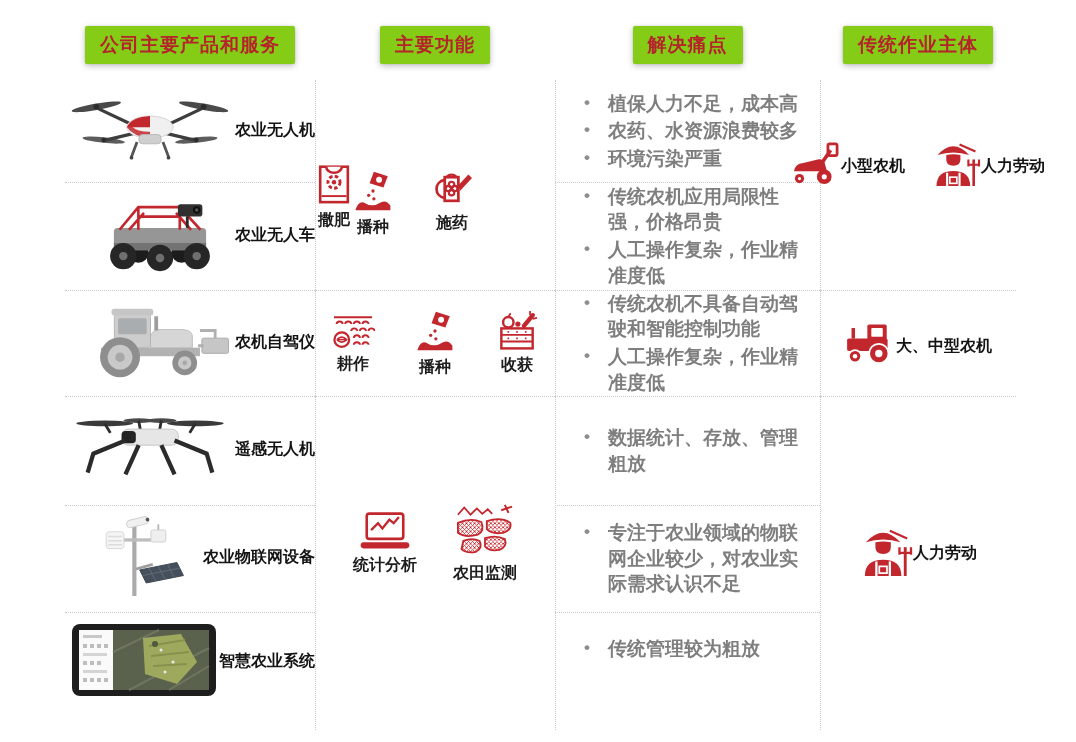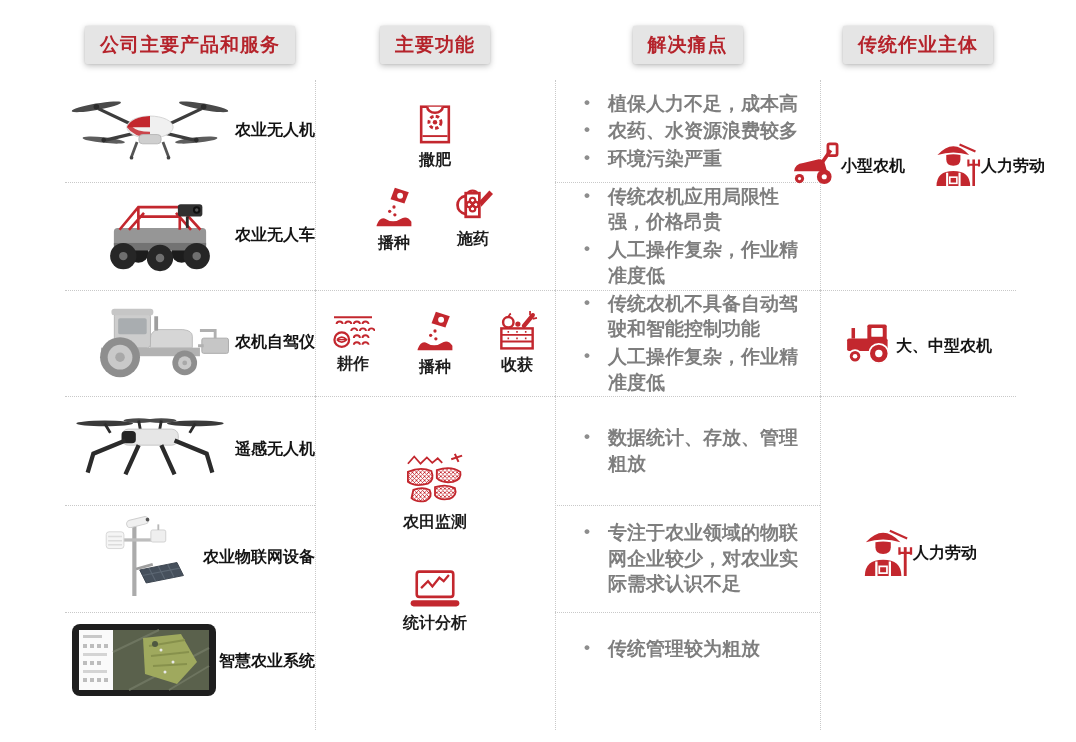--- a/index.html
+++ b/index.html
@@ -2,36 +2,36 @@
 <html><head>
 <meta charset="utf-8">
 <style>
   html,body{margin:0;padding:0;}
   body{
     width:1076px;height:742px;position:relative;background:#ffffff;
     font-family:"Liberation Sans","DejaVu Sans",sans-serif;overflow:hidden;
   }
   .hdr{position:absolute;top:26px;text-align:center;}
   .hdr-box{
-    display:inline-block;background:#e5e5e5;color:#b5232b;font-weight:bold;font-size:19px;
+    display:inline-block;background:#84cc16;color:#b5232b;font-weight:bold;font-size:19px;
     padding:6px 15px;border-radius:2px;letter-spacing:1px;
     box-shadow:0 2px 6px rgba(0,0,0,0.25),0 0 2px rgba(0,0,0,0.12);
   }
   .vline{position:absolute;width:0;border-left:1px dotted #c9c9c9;}
   .hline{position:absolute;height:0;border-top:1px dotted #c9c9c9;}
 
   .pcell{
     position:absolute;left:65px;width:250px;box-sizing:border-box;
     display:flex;flex-direction:row;align-items:center;justify-content:flex-end;
     padding-bottom:5px;
   }
   .plabel{font-size:16px;font-weight:bold;color:#141414;margin-top:3px;white-space:nowrap;}
 
   .fgroup{position:absolute;left:315px;width:240px;box-sizing:border-box;
-    display:flex;flex-direction:column;align-items:center;}
+    display:flex;flex-direction:row;align-items:center;}
   .fgroup-row{position:absolute;left:315px;width:240px;box-sizing:border-box;
     display:flex;align-items:center;justify-content:center;gap:40px;}
   .frow{display:flex;gap:36px;margin-top:14px;}
   .fitem{display:flex;flex-direction:column;align-items:center;}
   .flabel{font-size:16px;font-weight:bold;color:#1d1d1d;margin-top:4px;white-space:nowrap;}
 
   .pblock{position:absolute;left:555px;width:265px;box-sizing:border-box;
     display:flex;align-items:center;}
   ul.bullets{margin:0;padding:0 14px 0 53px;list-style:none;}
   ul.bullets li{
@@ -281,43 +281,43 @@
       <circle cx="26" cy="15" r="3" fill="#c3272e"></circle>
       <path d="M33 17 L43 5" stroke="#c3272e" stroke-width="5" stroke-linecap="round"></path>
       <path d="M41 7 L45 3 M43 9 L48 8 M40 5 L40 0" stroke="#c3272e" stroke-width="2"></path>
     </svg>
     <div class="flabel">收获</div>
   </div>
 </div>
 
 <div class="fgroup" style="top:396px;height:334px;justify-content:center;gap:36px;padding-bottom:40px">
   <div class="fitem">
+    <svg width="54" height="40" viewBox="0 0 60 46">
+      <rect x="9" y="3" width="42" height="29" rx="3" fill="none" stroke="#c3272e" stroke-width="3"></rect>
+      <path d="M14 22 L22 14 L27 20 L35 10 L40 14 L46 7" fill="none" stroke="#c3272e" stroke-width="2.6"></path>
+      <rect x="2" y="36" width="56" height="7" rx="3.5" fill="#c3272e"></rect>
+    </svg>
+    <div class="flabel">统计分析</div>
+  </div>
+  <div class="fitem">
     <svg width="62" height="56" viewBox="0 0 68 62">
       <defs>
         <pattern id="hp" width="4.5" height="4.5" patternUnits="userSpaceOnUse">
           <path d="M0 4.5 L4.5 0 M0 0 L4.5 4.5" stroke="#c3272e" stroke-width="0.9"></path>
         </pattern>
       </defs>
       <path d="M4 13 L11 5 L18 13 L25 6 L31 12 L37 7 L42 12" fill="none" stroke="#c3272e" stroke-width="2"></path>
       <path d="M52 8 L64 4 M56 2 L60 11" stroke="#c3272e" stroke-width="2.2"></path>
       <path d="M4 22 Q18 16 30 21 Q34 31 26 35 Q12 39 4 33 Z" fill="url(#hp)" stroke="#c3272e" stroke-width="2"></path>
       <path d="M36 20 Q52 15 62 22 Q64 30 54 33 Q42 35 36 29 Z" fill="url(#hp)" stroke="#c3272e" stroke-width="2"></path>
       <path d="M10 42 Q20 38 28 42 Q32 50 24 54 Q13 56 8 51 Z" fill="url(#hp)" stroke="#c3272e" stroke-width="2"></path>
       <path d="M34 39 Q46 35 56 40 Q59 48 50 52 Q38 54 34 48 Z" fill="url(#hp)" stroke="#c3272e" stroke-width="2"></path>
     </svg>
     <div class="flabel">农田监测</div>
   </div>
-  <div class="fitem">
-    <svg width="54" height="40" viewBox="0 0 60 46">
-      <rect x="9" y="3" width="42" height="29" rx="3" fill="none" stroke="#c3272e" stroke-width="3"></rect>
-      <path d="M14 22 L22 14 L27 20 L35 10 L40 14 L46 7" fill="none" stroke="#c3272e" stroke-width="2.6"></path>
-      <rect x="2" y="36" width="56" height="7" rx="3.5" fill="#c3272e"></rect>
-    </svg>
-    <div class="flabel">统计分析</div>
-  </div>
 </div>
 
 <div class="pblock" style="top:80px;height:102px">
   <ul class="bullets">
     <li>植保人力不足，成本高</li>
     <li>农药、水资源浪费较多</li>
     <li>环境污染严重</li>
   </ul>
 </div>
 <div class="pblock" style="top:182px;height:108px">

